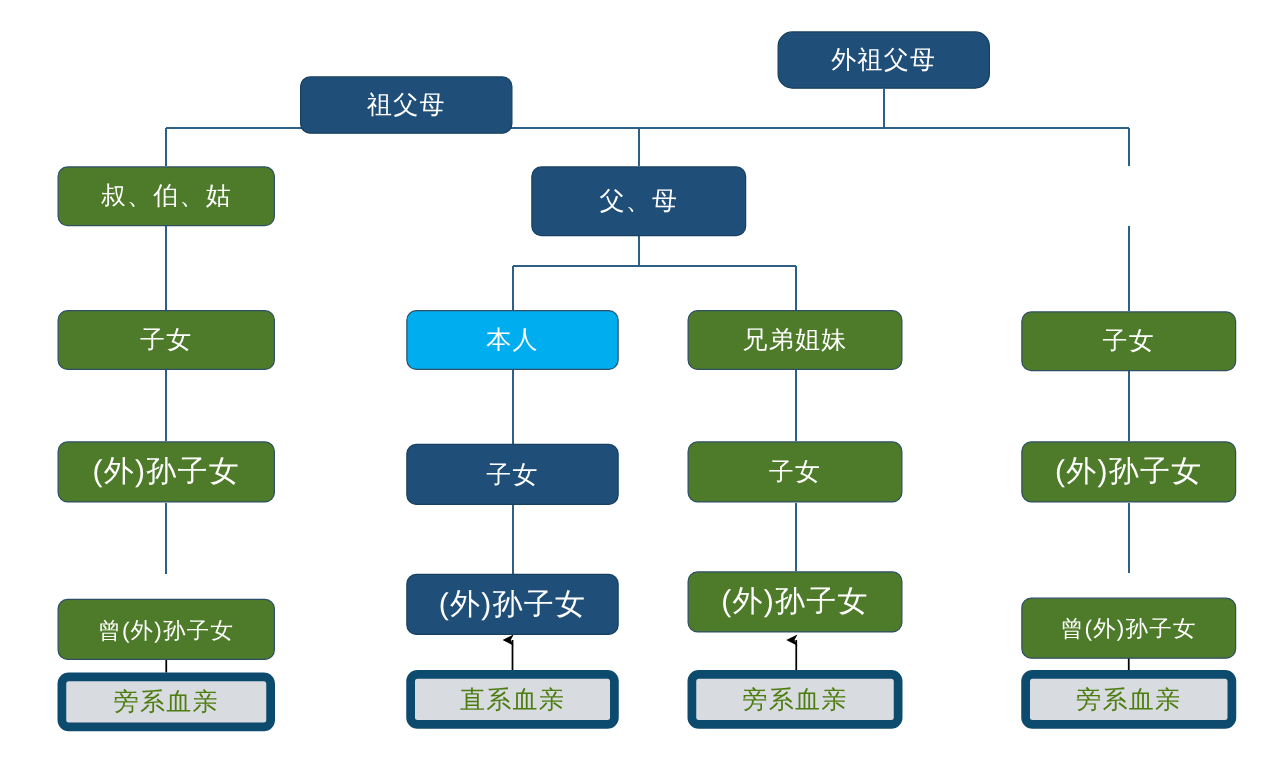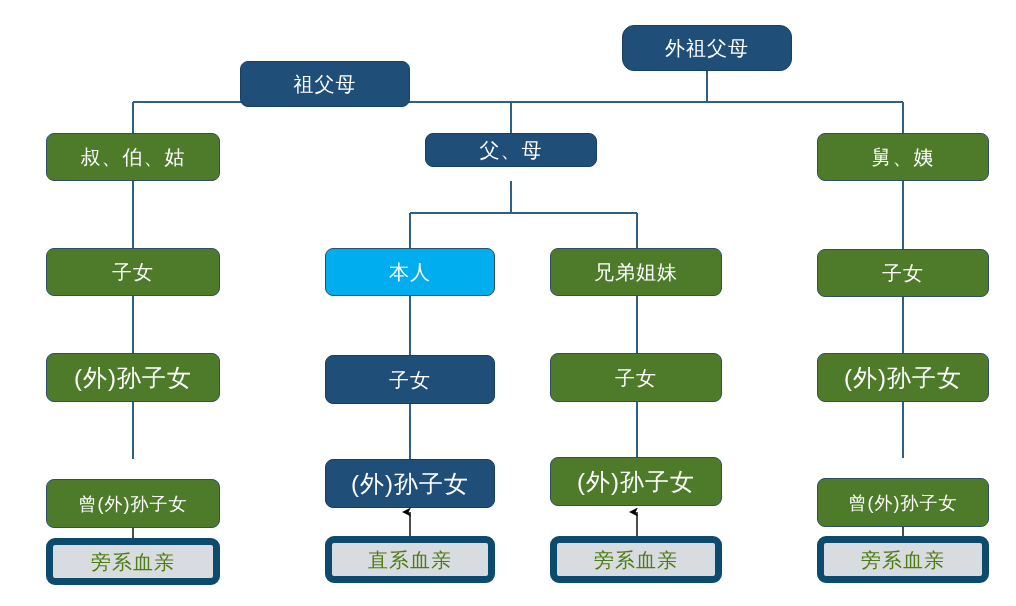--- a/index.html
+++ b/index.html
@@ -120,23 +120,22 @@
       <path d="M903 536 L903 512" marker-end="url(#arrowUp)"></path>
     </g>
   </svg>
 
   <div class="node navy" style="left:240px; top:25px; width:170px; height:46px;margin-top:36px;">祖父母</div>
 
   <div class="node navy" style="left:622px; top:25px; width:170px; height:46px;border-radius:12px;">外祖父母</div>
 
   <div class="node green" style="left:46px; top:133px; width:174px; height:48px;">叔、伯、姑</div>
 
-  <div class="node navy" style="left:425px; top:133px; width:172px; height:34px;">父、母</div>
+  <div class="node navy" style="left:425px; top:133px; width:172px; height:56px;">父、母</div>
 
-  <div class="node green" style="left:817px; top:133px; width:172px; height:48px;">舅、姨</div>
 
   <div class="node green" style="left:46px; top:248px; width:174px; height:48px;">子女</div>
 
   <div class="node green" style="left:550px; top:248px; width:172px; height:48px;">兄弟姐妹</div>
 
   <div class="node cyan" style="left:325px; top:248px; width:170px; height:48px;">本人</div>
 
   <div class="node green" style="left:817px; top:249px; width:172px; height:48px;">子女</div>
 
   <div class="node green small-text" style="left:46px; top:353px; width:174px; height:49px;">(外)孙子女</div>

